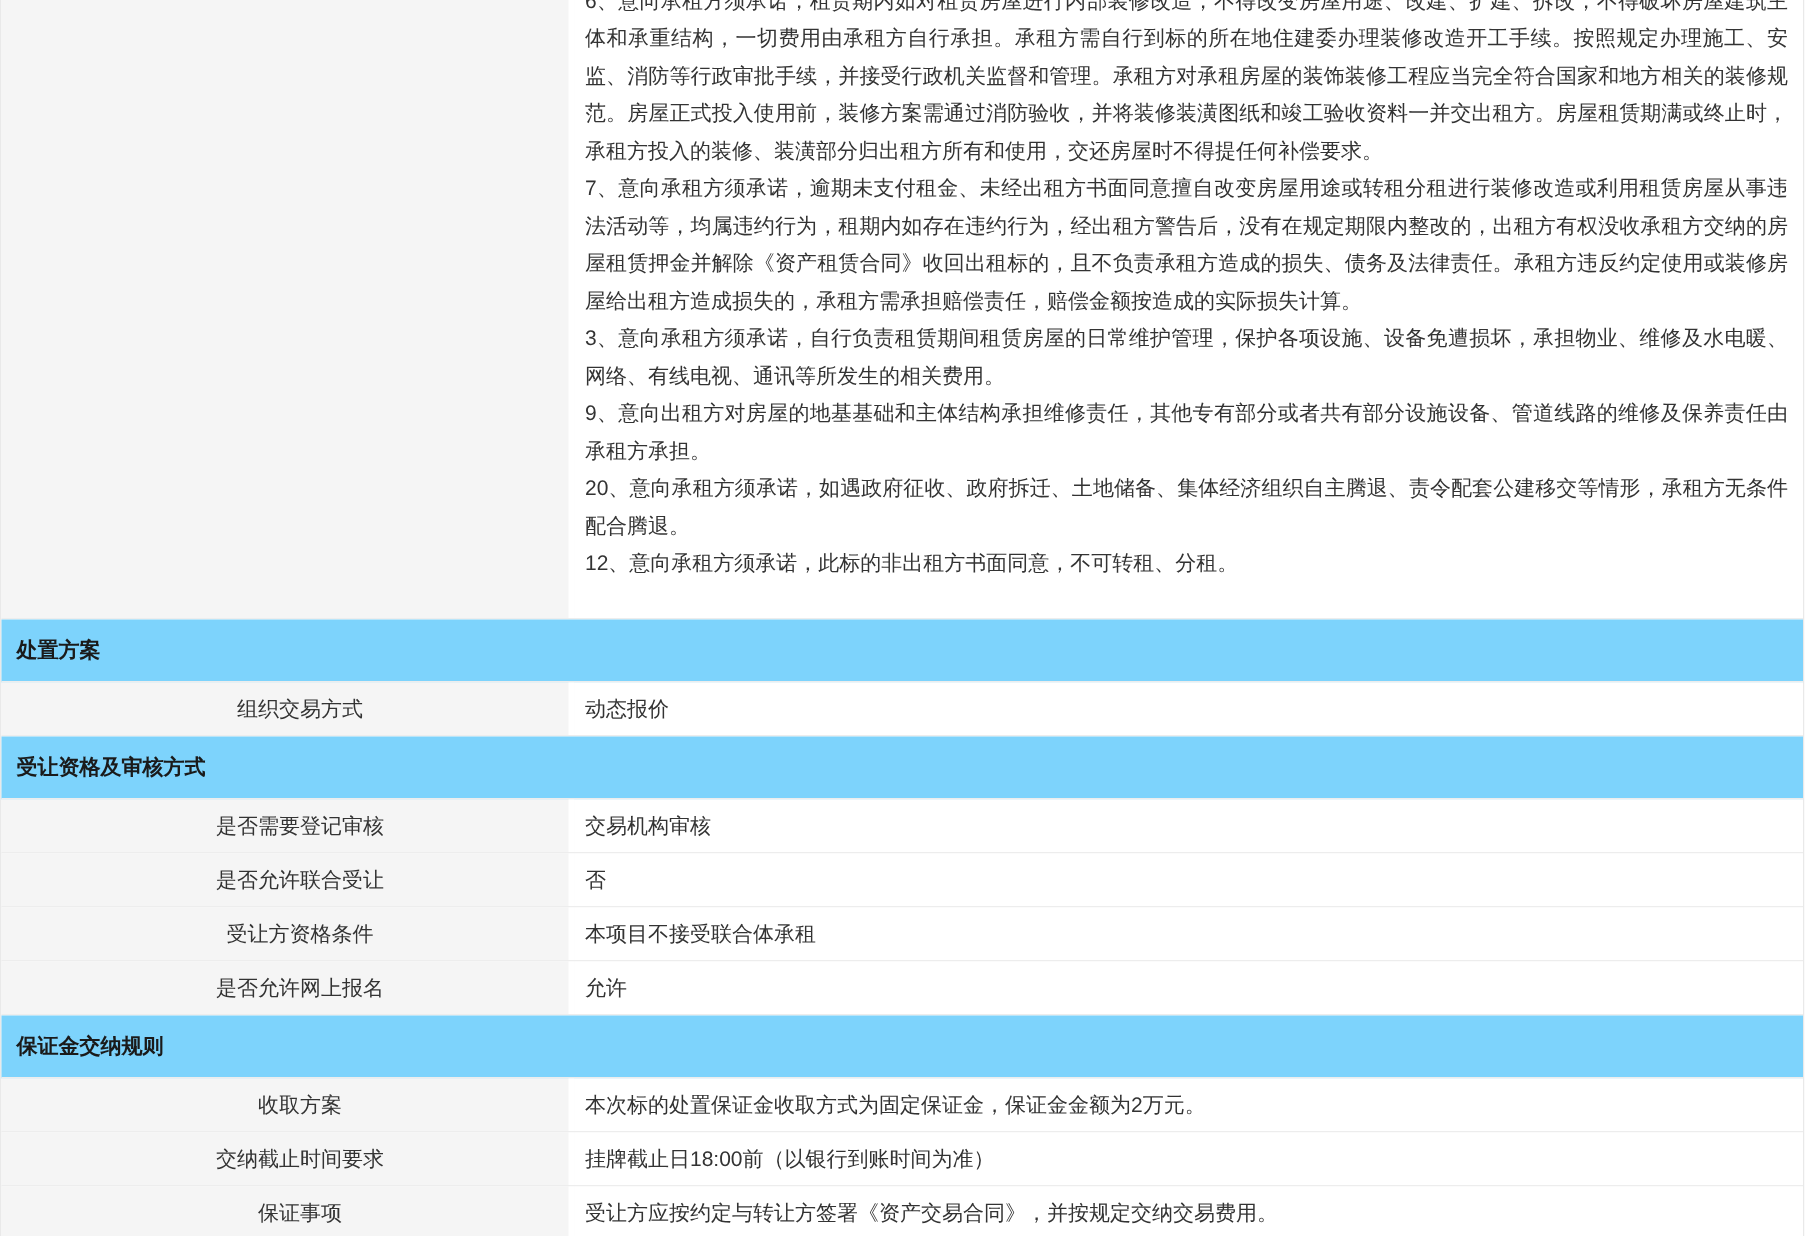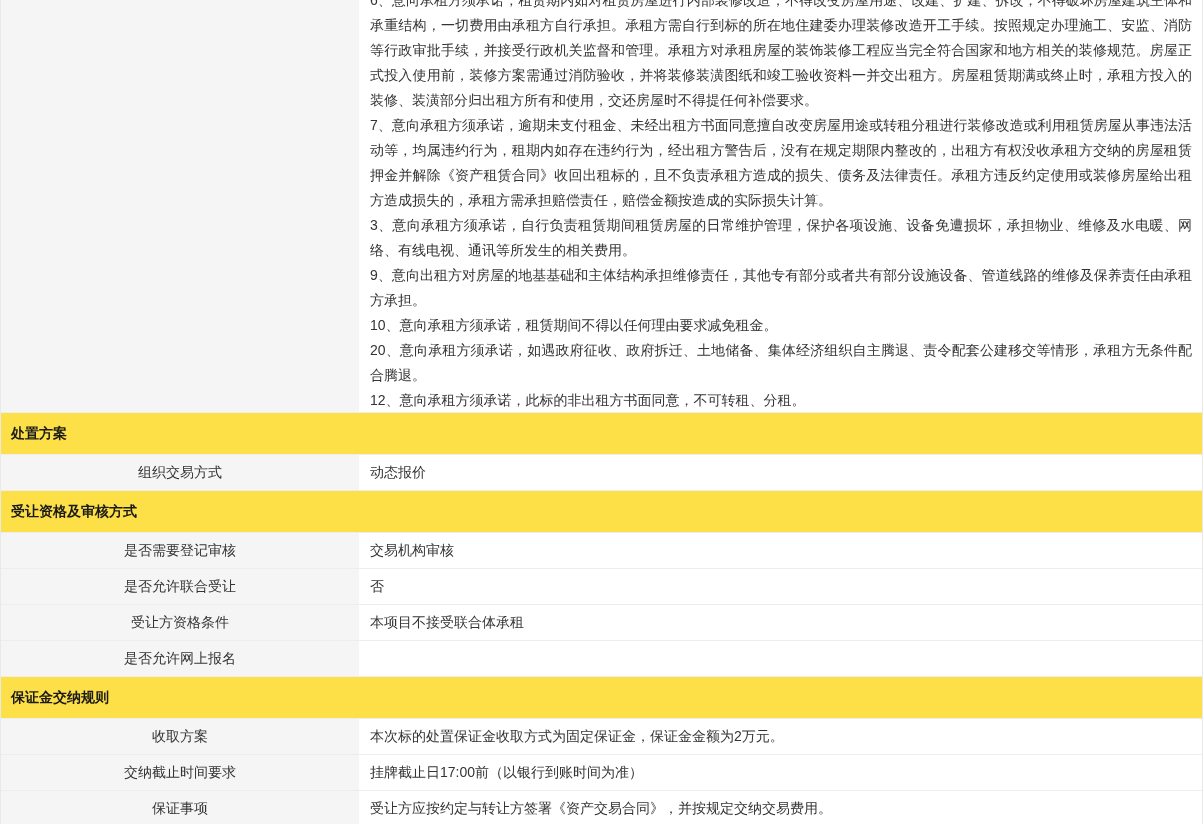--- a/index.html
+++ b/index.html
@@ -12,54 +12,53 @@
   .page{
     position:absolute;left:0;top:-12px;width:1201px;
     background:#ffffff;
     border-left:1px solid #e9e9e9;border-right:1px solid #e9e9e9;
   }
   .row{display:flex;border-bottom:1px solid #ededed;}
   .label-cell{
     width:358px;flex:0 0 358px;background:#f5f5f5;
     border-right:4px solid #ffffff;
     display:flex;align-items:center;justify-content:center;
-    font-size:14px;color:#333333;
+    font-size:14px;color:#333333;padding-left:20px;
   }
   .value-cell{
     flex:1;background:#ffffff;
     display:flex;align-items:center;
     padding:0 10px 0 7px;
     font-size:14px;color:#333333;
   }
   .terms-row{height:424px;}
   .terms-row .label-cell{justify-content:flex-start;}
   .terms-row .value-cell{display:block;height:424px;overflow:hidden;}
   .terms-text{font-size:14px;color:#333333;line-height:25px;text-align:justify;}
   .terms-text div{line-height:25px;}
   .sec{
-    height:41px;border-bottom:1px solid #ededed;background:#fde047;
+    height:41px;border-bottom:1px solid #ededed;background:#7dd3fc;
     display:flex;align-items:center;padding-left:10px;
     font-size:14px;font-weight:bold;color:#1a1a1a;
   }
   .data-row{height:35px;}
 </style>
 </head>
 <body>
 
 <div class="page">
 
   <div class="row terms-row">
     <div class="label-cell"></div>
     <div class="value-cell">
       <div class="terms-text">
         <div>6、意向承租方须承诺，租赁期内如对租赁房屋进行内部装修改造，不得改变房屋用途、改建、扩建、拆改，不得破坏房屋建筑主体和承重结构，一切费用由承租方自行承担。承租方需自行到标的所在地住建委办理装修改造开工手续。按照规定办理施工、安监、消防等行政审批手续，并接受行政机关监督和管理。承租方对承租房屋的装饰装修工程应当完全符合国家和地方相关的装修规范。房屋正式投入使用前，装修方案需通过消防验收，并将装修装潢图纸和竣工验收资料一并交出租方。房屋租赁期满或终止时，承租方投入的装修、装潢部分归出租方所有和使用，交还房屋时不得提任何补偿要求。</div>
         <div>7、意向承租方须承诺，逾期未支付租金、未经出租方书面同意擅自改变房屋用途或转租分租进行装修改造或利用租赁房屋从事违法活动等，均属违约行为，租期内如存在违约行为，经出租方警告后，没有在规定期限内整改的，出租方有权没收承租方交纳的房屋租赁押金并解除《资产租赁合同》收回出租标的，且不负责承租方造成的损失、债务及法律责任。承租方违反约定使用或装修房屋给出租方造成损失的，承租方需承担赔偿责任，赔偿金额按造成的实际损失计算。</div>
         <div>3、意向承租方须承诺，自行负责租赁期间租赁房屋的日常维护管理，保护各项设施、设备免遭损坏，承担物业、维修及水电暖、网络、有线电视、通讯等所发生的相关费用。</div>
         <div>9、意向出租方对房屋的地基基础和主体结构承担维修责任，其他专有部分或者共有部分设施设备、管道线路的维修及保养责任由承租方承担。</div>
-        <div>10、意向承租方须承诺，租赁期间不得以任何理由要求减免租金。</div>
         <div>20、意向承租方须承诺，如遇政府征收、政府拆迁、土地储备、集体经济组织自主腾退、责令配套公建移交等情形，承租方无条件配合腾退。</div>
         <div>12、意向承租方须承诺，此标的非出租方书面同意，不可转租、分租。</div>
       </div>
     </div>
   </div>
 
   <div class="sec">处置方案</div>
   <div class="row data-row">
     <div class="label-cell">组织交易方式</div>
     <div class="value-cell">动态报价</div>
@@ -73,29 +72,30 @@
   <div class="row data-row">
     <div class="label-cell">是否允许联合受让</div>
     <div class="value-cell">否</div>
   </div>
   <div class="row data-row">
     <div class="label-cell">受让方资格条件</div>
     <div class="value-cell">本项目不接受联合体承租</div>
   </div>
   <div class="row data-row">
     <div class="label-cell">是否允许网上报名</div>
+    <div class="value-cell">允许</div>
   </div>
 
   <div class="sec">保证金交纳规则</div>
   <div class="row data-row">
     <div class="label-cell">收取方案</div>
     <div class="value-cell">本次标的处置保证金收取方式为固定保证金，保证金金额为2万元。</div>
   </div>
   <div class="row data-row">
     <div class="label-cell">交纳截止时间要求</div>
-    <div class="value-cell">挂牌截止日17:00前（以银行到账时间为准）</div>
+    <div class="value-cell">挂牌截止日18:00前（以银行到账时间为准）</div>
   </div>
   <div class="row data-row">
     <div class="label-cell">保证事项</div>
     <div class="value-cell">受让方应按约定与转让方签署《资产交易合同》，并按规定交纳交易费用。</div>
   </div>
 
 </div>
 
 </body></html>

